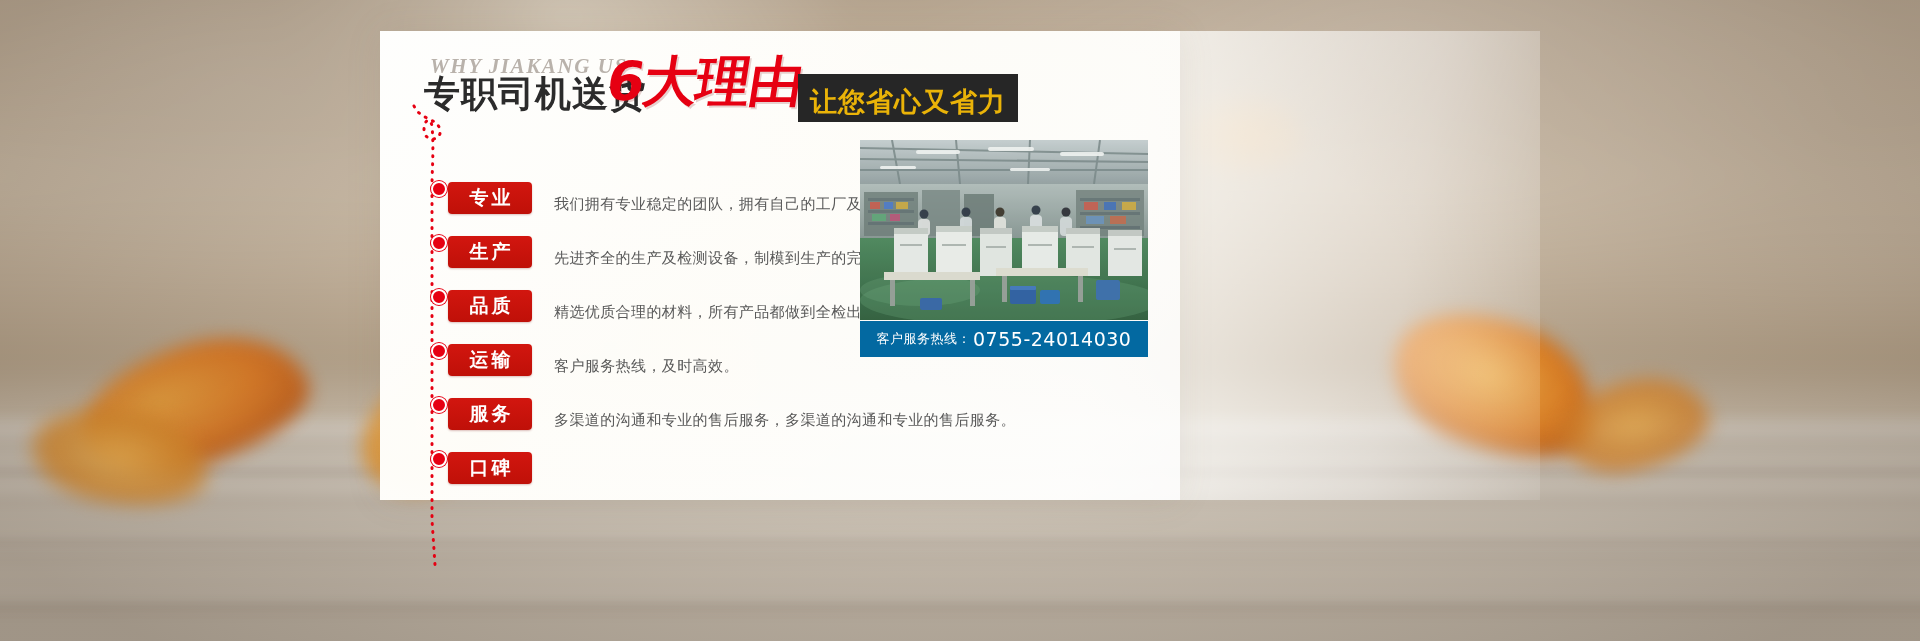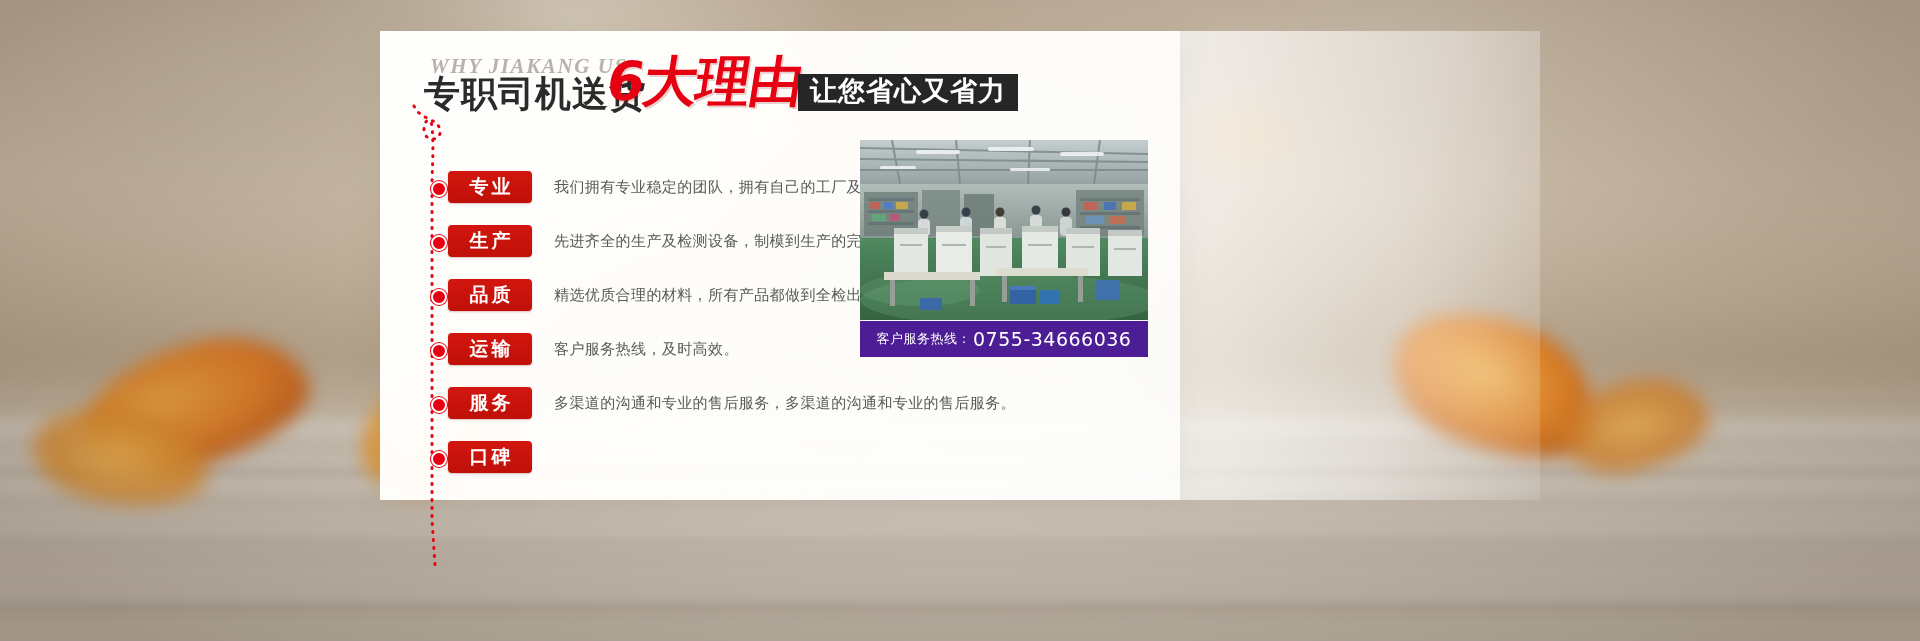--- a/index.html
+++ b/index.html
@@ -99,32 +99,32 @@
   .hl-red{
     position:absolute;left:183px;top:3px;
     font-family:"DejaVu Sans","Liberation Sans",sans-serif;
     font-weight:900;font-size:54px;color:#e60012;letter-spacing:-1px;
     white-space:nowrap;line-height:1;
     transform:skewX(-9deg);
     text-shadow:2px 2px 0 rgba(120,10,10,.18);
   }
   .hl-black{
     position:absolute;left:374px;top:22px;
-    background:#262626;color:#ffffff;
+    background:#262626;color:#eab308;
     font-family:"DejaVu Sans","Liberation Sans",sans-serif;
     font-weight:700;font-size:27px;letter-spacing:1px;
-    padding:3px 12px 7px 12px;white-space:nowrap;line-height:1;
+    padding:14px 12px 7px 12px;white-space:nowrap;line-height:1;
   }
 
   
   .dots{position:absolute;left:0;top:0;width:1920px;height:641px;pointer-events:none;}
 
   
   .rows{position:absolute;left:432px;top:160px;width:720px;}
-  .row{position:relative;height:54px;display:flex;align-items:center;}
+  .row{position:relative;height:54px;display:flex;align-items:flex-end;}
   .node{
     position:absolute;left:-1px;top:50%;margin-top:-6px;
     width:12px;height:12px;border-radius:50%;
     background:#e60012;border:2px solid #fff;
     box-shadow:0 0 0 1px #e60012;
   }
   .tag{
     margin-left:16px;width:84px;height:32px;border-radius:4px;
     background:linear-gradient(180deg,#d2160f 0%,#bf1008 100%);
     color:#fff;display:flex;align-items:center;justify-content:center;
@@ -138,21 +138,21 @@
   }
 
   
   .photo{
     position:absolute;left:860px;top:140px;width:288px;height:180px;
     overflow:hidden;background:#3b4a40;
   }
   .photo svg{display:block;}
   .hotline{
     position:absolute;left:860px;top:321px;width:288px;height:36px;
-    background:#4c1d95;color:#fff;display:flex;align-items:center;justify-content:center;
+    background:#0369a1;color:#fff;display:flex;align-items:center;justify-content:center;
     font-family:"DejaVu Sans","Liberation Sans",sans-serif;white-space:nowrap;
   }
   .hotline .lbl{font-size:13px;letter-spacing:.5px;}
   .hotline .num{font-size:19px;letter-spacing:.5px;margin-left:2px;}
 </style>
 </head>
 <body>
 
 <div class="bg">
   <div class="bg-base"></div>
@@ -359,14 +359,14 @@
       <rect x="236" y="140" width="24" height="20" rx="2" fill="#3a6fb0"></rect>
       <rect x="60" y="158" width="22" height="12" rx="2" fill="#3566ab"></rect>
     </g>
 
     <rect x="0" y="0" width="288" height="180" fill="#6d8a76" opacity=".10"></rect>
   </svg>
 </div>
 
 <div class="hotline">
   <span class="lbl">客户服务热线：</span>
-  <span class="num">0755-34666036</span>
+  <span class="num">0755-24014030</span>
 </div>
 
 </body></html>

